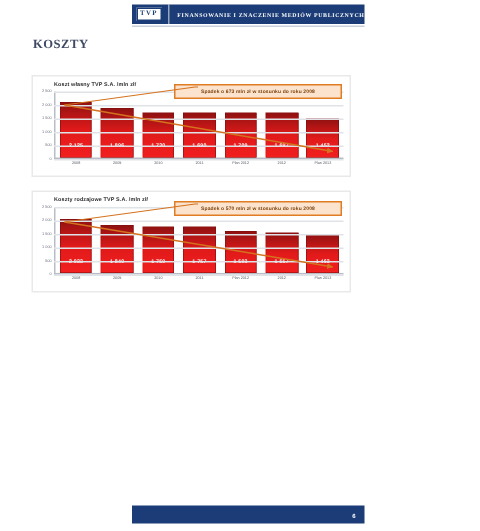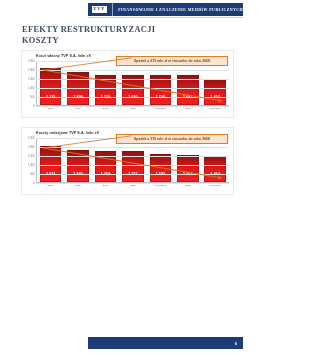--- a/index.html
+++ b/index.html
@@ -83,21 +83,20 @@
   <div class="header">
     <div class="logo">
       <span>TVP</span>
     </div>
     <div class="header-sep"></div>
     <div class="header-title">FINANSOWANIE I ZNACZENIE MEDIÓW PUBLICZNYCH</div>
   </div>
   <div class="header-rule"></div>
 
   <div class="title-block">
-    <div class="title-line">Efekty restrukturyzacji</div>
     <div class="title-line">Koszty</div>
   </div>
 
   <div class="chart chart-1">
     <div class="chart-title">Koszt własny TVP S.A.   /mln zł/</div>
     <div class="plot">
       <div class="axis-y"></div>
       <div class="axis-x"></div>
       <div class="bars">
           <div class="bar-wrap">

